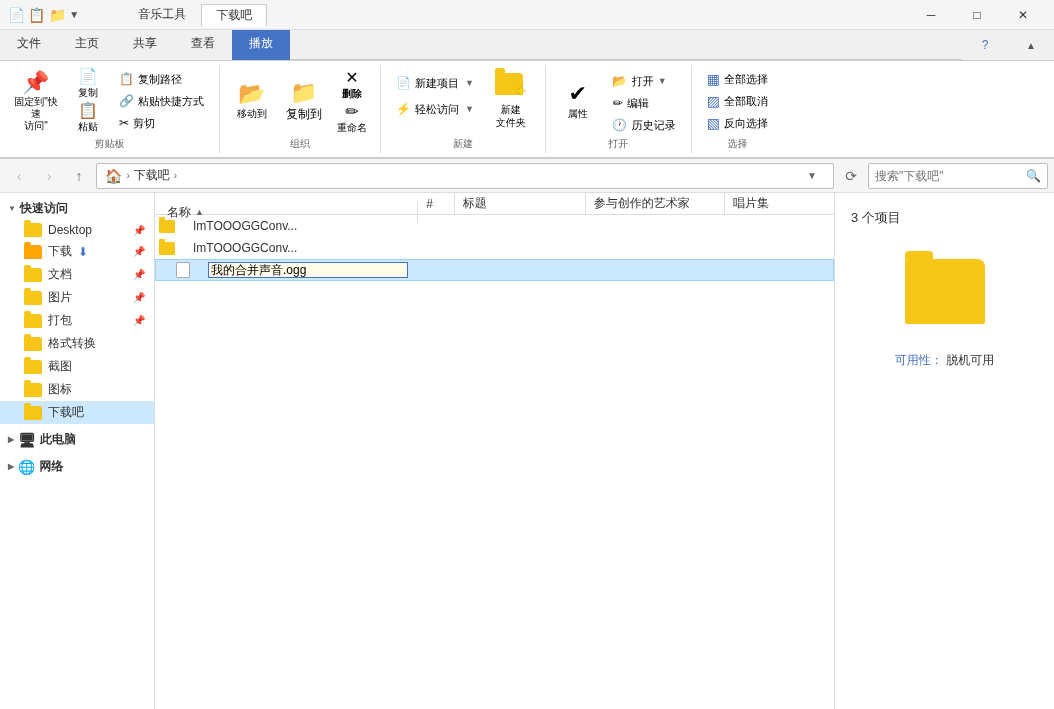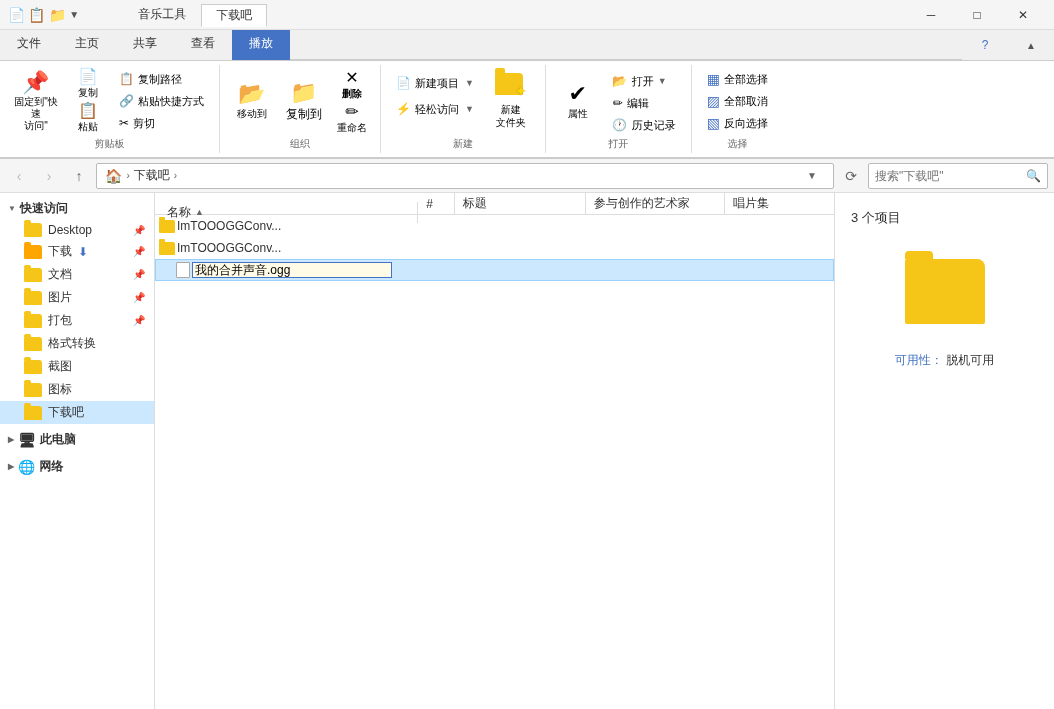--- a/index.html
+++ b/index.html
@@ -60,21 +60,21 @@
     .down-arrow-icon { color: #4472c4; font-size: 12px; }
 
     
     .file-list-area { flex: 1; background: white; overflow-y: auto; }
     .file-list-header { display: flex; align-items: center; padding: 0 4px; border-bottom: 1px solid #ddd; height: 22px; background: white; position: sticky; top: 0; z-index: 10; }
     .col-header { padding: 0 8px; font-size: 12px; color: #333; cursor: pointer; border-right: 1px solid #ddd; height: 100%; display: flex; align-items: center; gap: 4px; white-space: nowrap; }
     .col-sort { font-size: 9px; color: #666; }
     .file-item { display: flex; align-items: center; padding: 2px 4px; cursor: pointer; height: 22px; }
     .file-item.selected { background: #cce8ff; border: 1px solid #99d1ff; padding-left: 20px; }
     .file-item.renaming { background: white; border: 1px solid #4472c4; }
-    .file-name-col { display: flex; align-items: center; gap: 2px; width: 300px; flex-shrink: 0; }
+    .file-name-col { display: flex; align-items: center; gap: 18px; width: 300px; flex-shrink: 0; }
     .file-name-text { font-size: 12px; overflow: hidden; text-overflow: ellipsis; white-space: nowrap; }
     .file-icon-folder { width: 16px; height: 13px; background: #f5c518; border-radius: 1px 2px 1px 1px; position: relative; flex-shrink: 0; }
     .file-icon-folder::before { content: ''; position: absolute; top: -3px; left: 0; width: 6px; height: 3px; background: #f5c518; border-radius: 1px 1px 0 0; }
     .file-icon-ogg { width: 14px; height: 16px; background: white; border: 1px solid #aaa; border-radius: 1px; position: relative; flex-shrink: 0; font-size: 7px; display: flex; align-items: center; justify-content: center; color: #666; }
 
     
     .preview-panel { width: 220px; border-left: 1px solid #ddd; background: white; display: flex; flex-direction: column; align-items: center; padding: 16px; }
     .preview-count { font-size: 13px; color: #333; margin-bottom: 12px; align-self: flex-start; }
     .preview-folder { width: 80px; height: 65px; background: #f5c518; border-radius: 2px 8px 2px 2px; position: relative; margin: 20px auto; }
     .preview-folder::before { content: ''; position: absolute; top: -8px; left: 0; width: 28px; height: 8px; background: #f5c518; border-radius: 4px 4px 0 0; }

